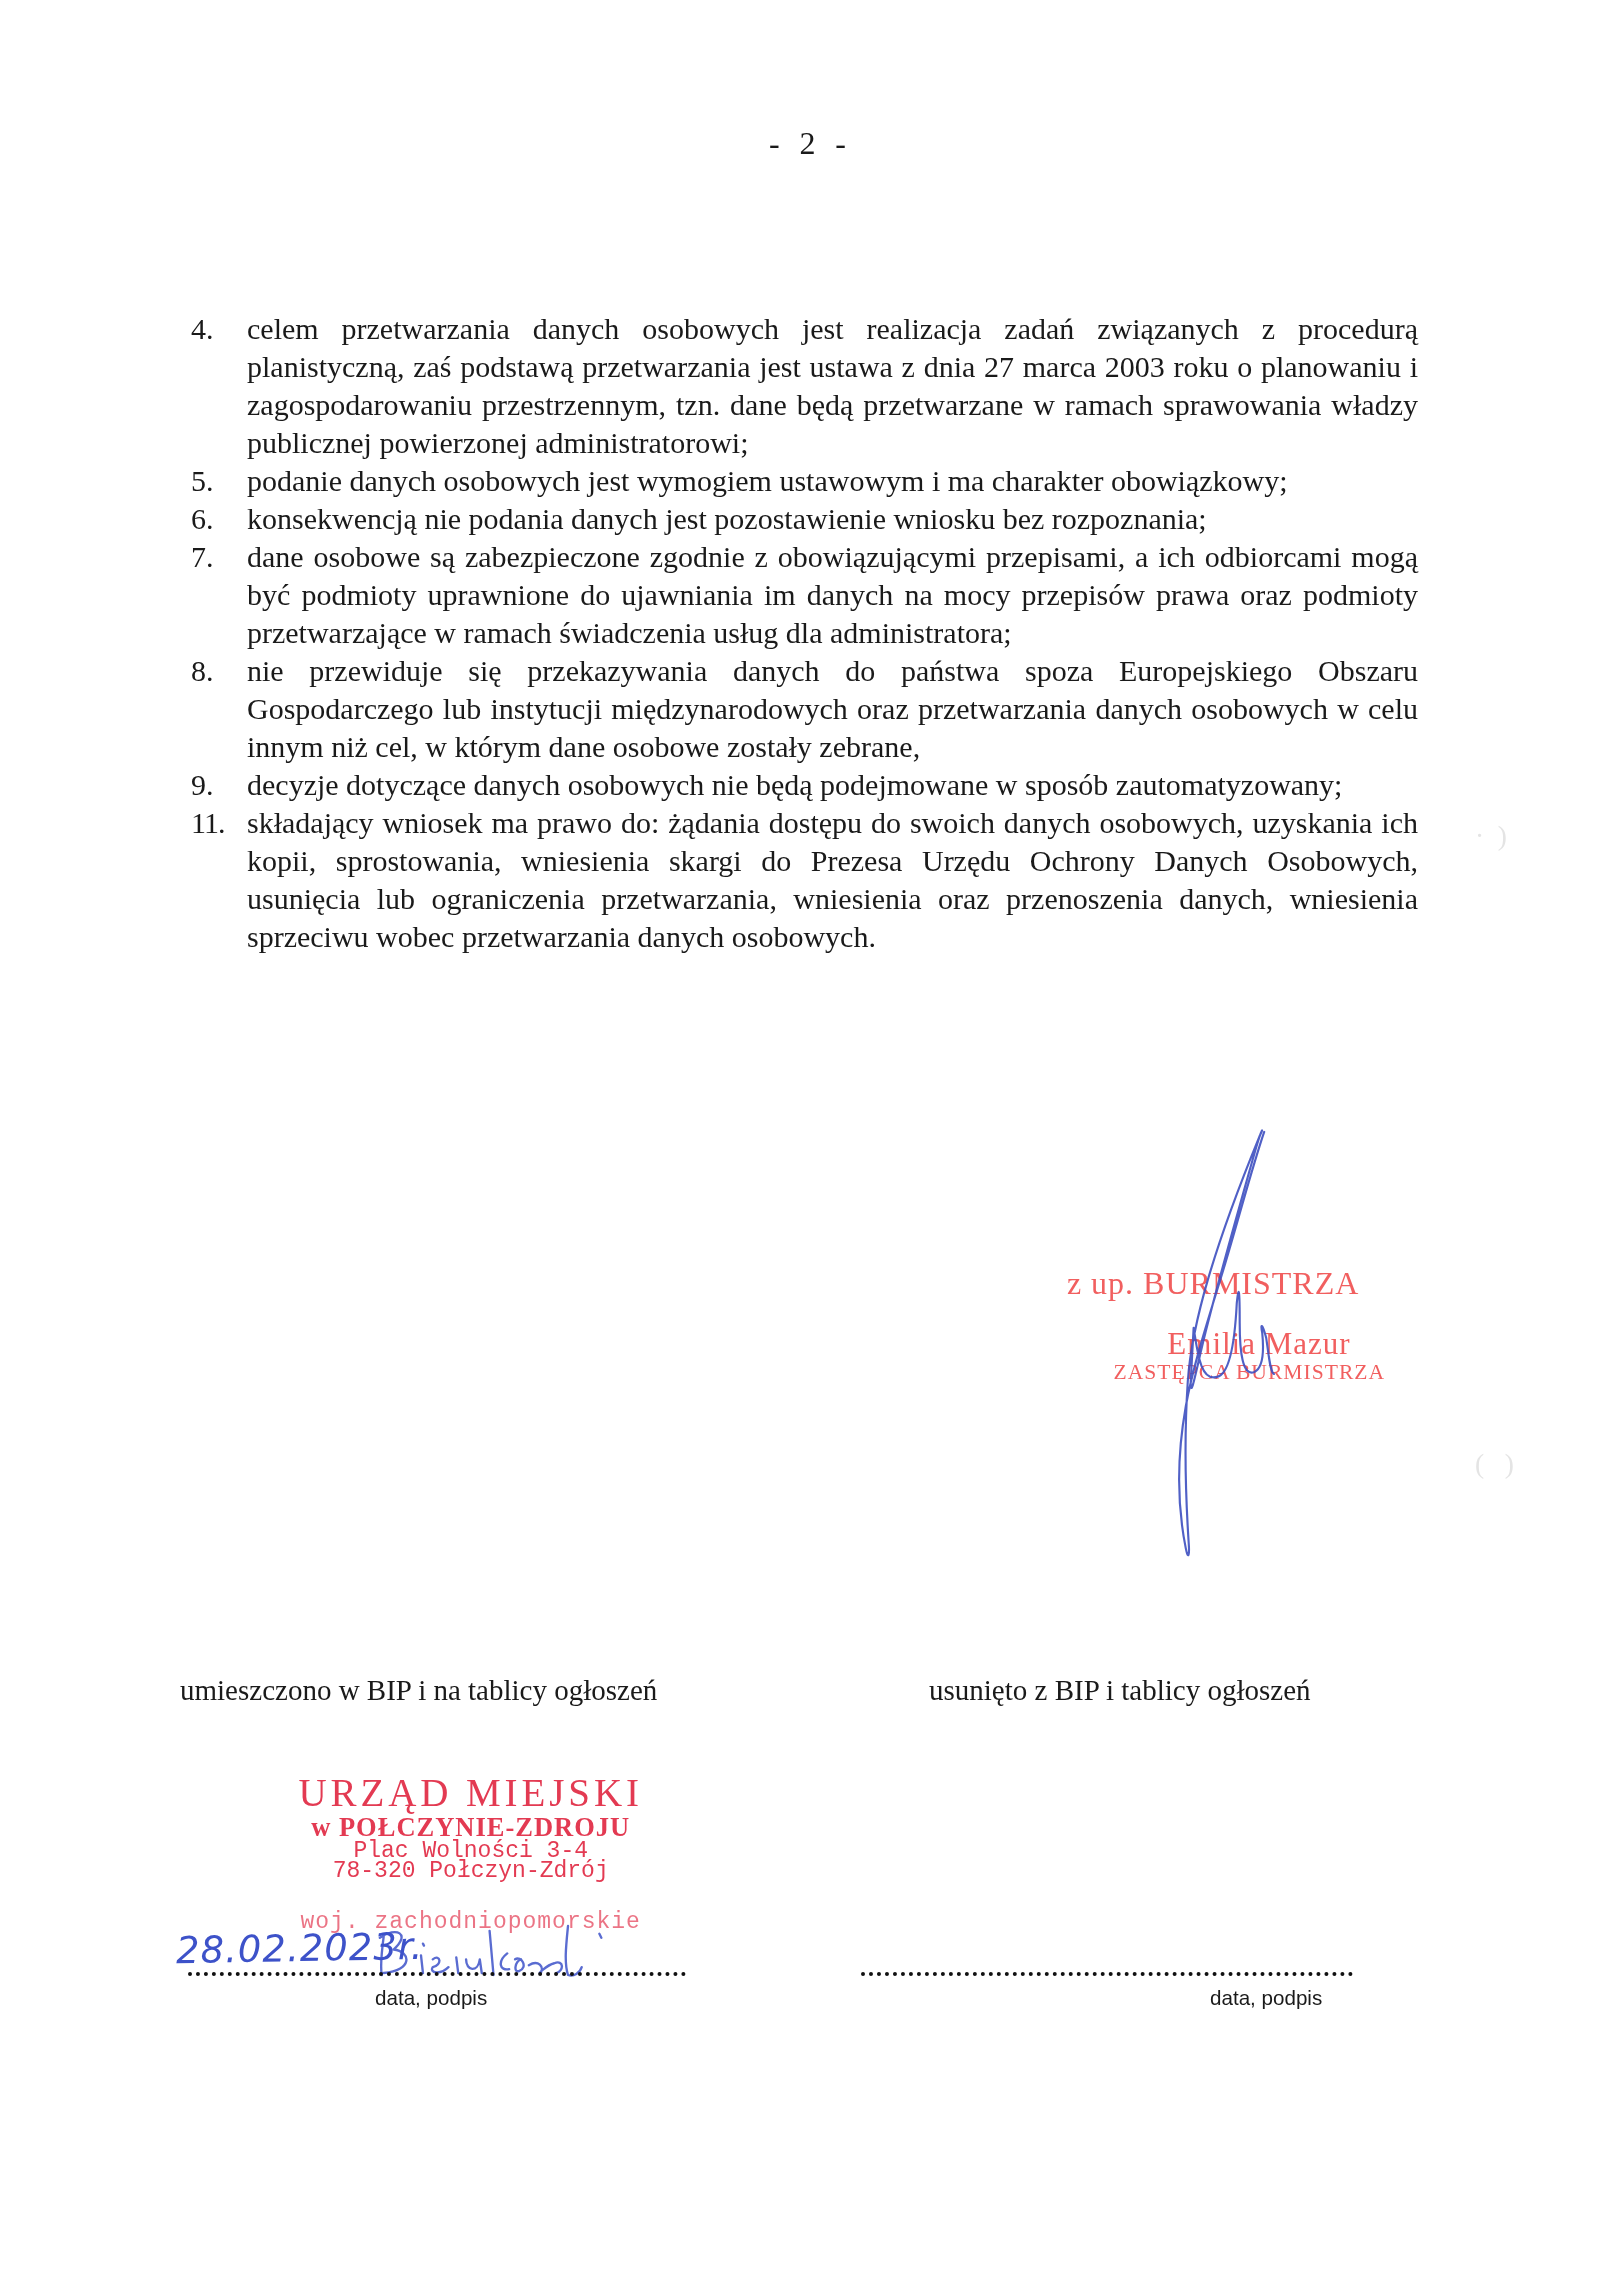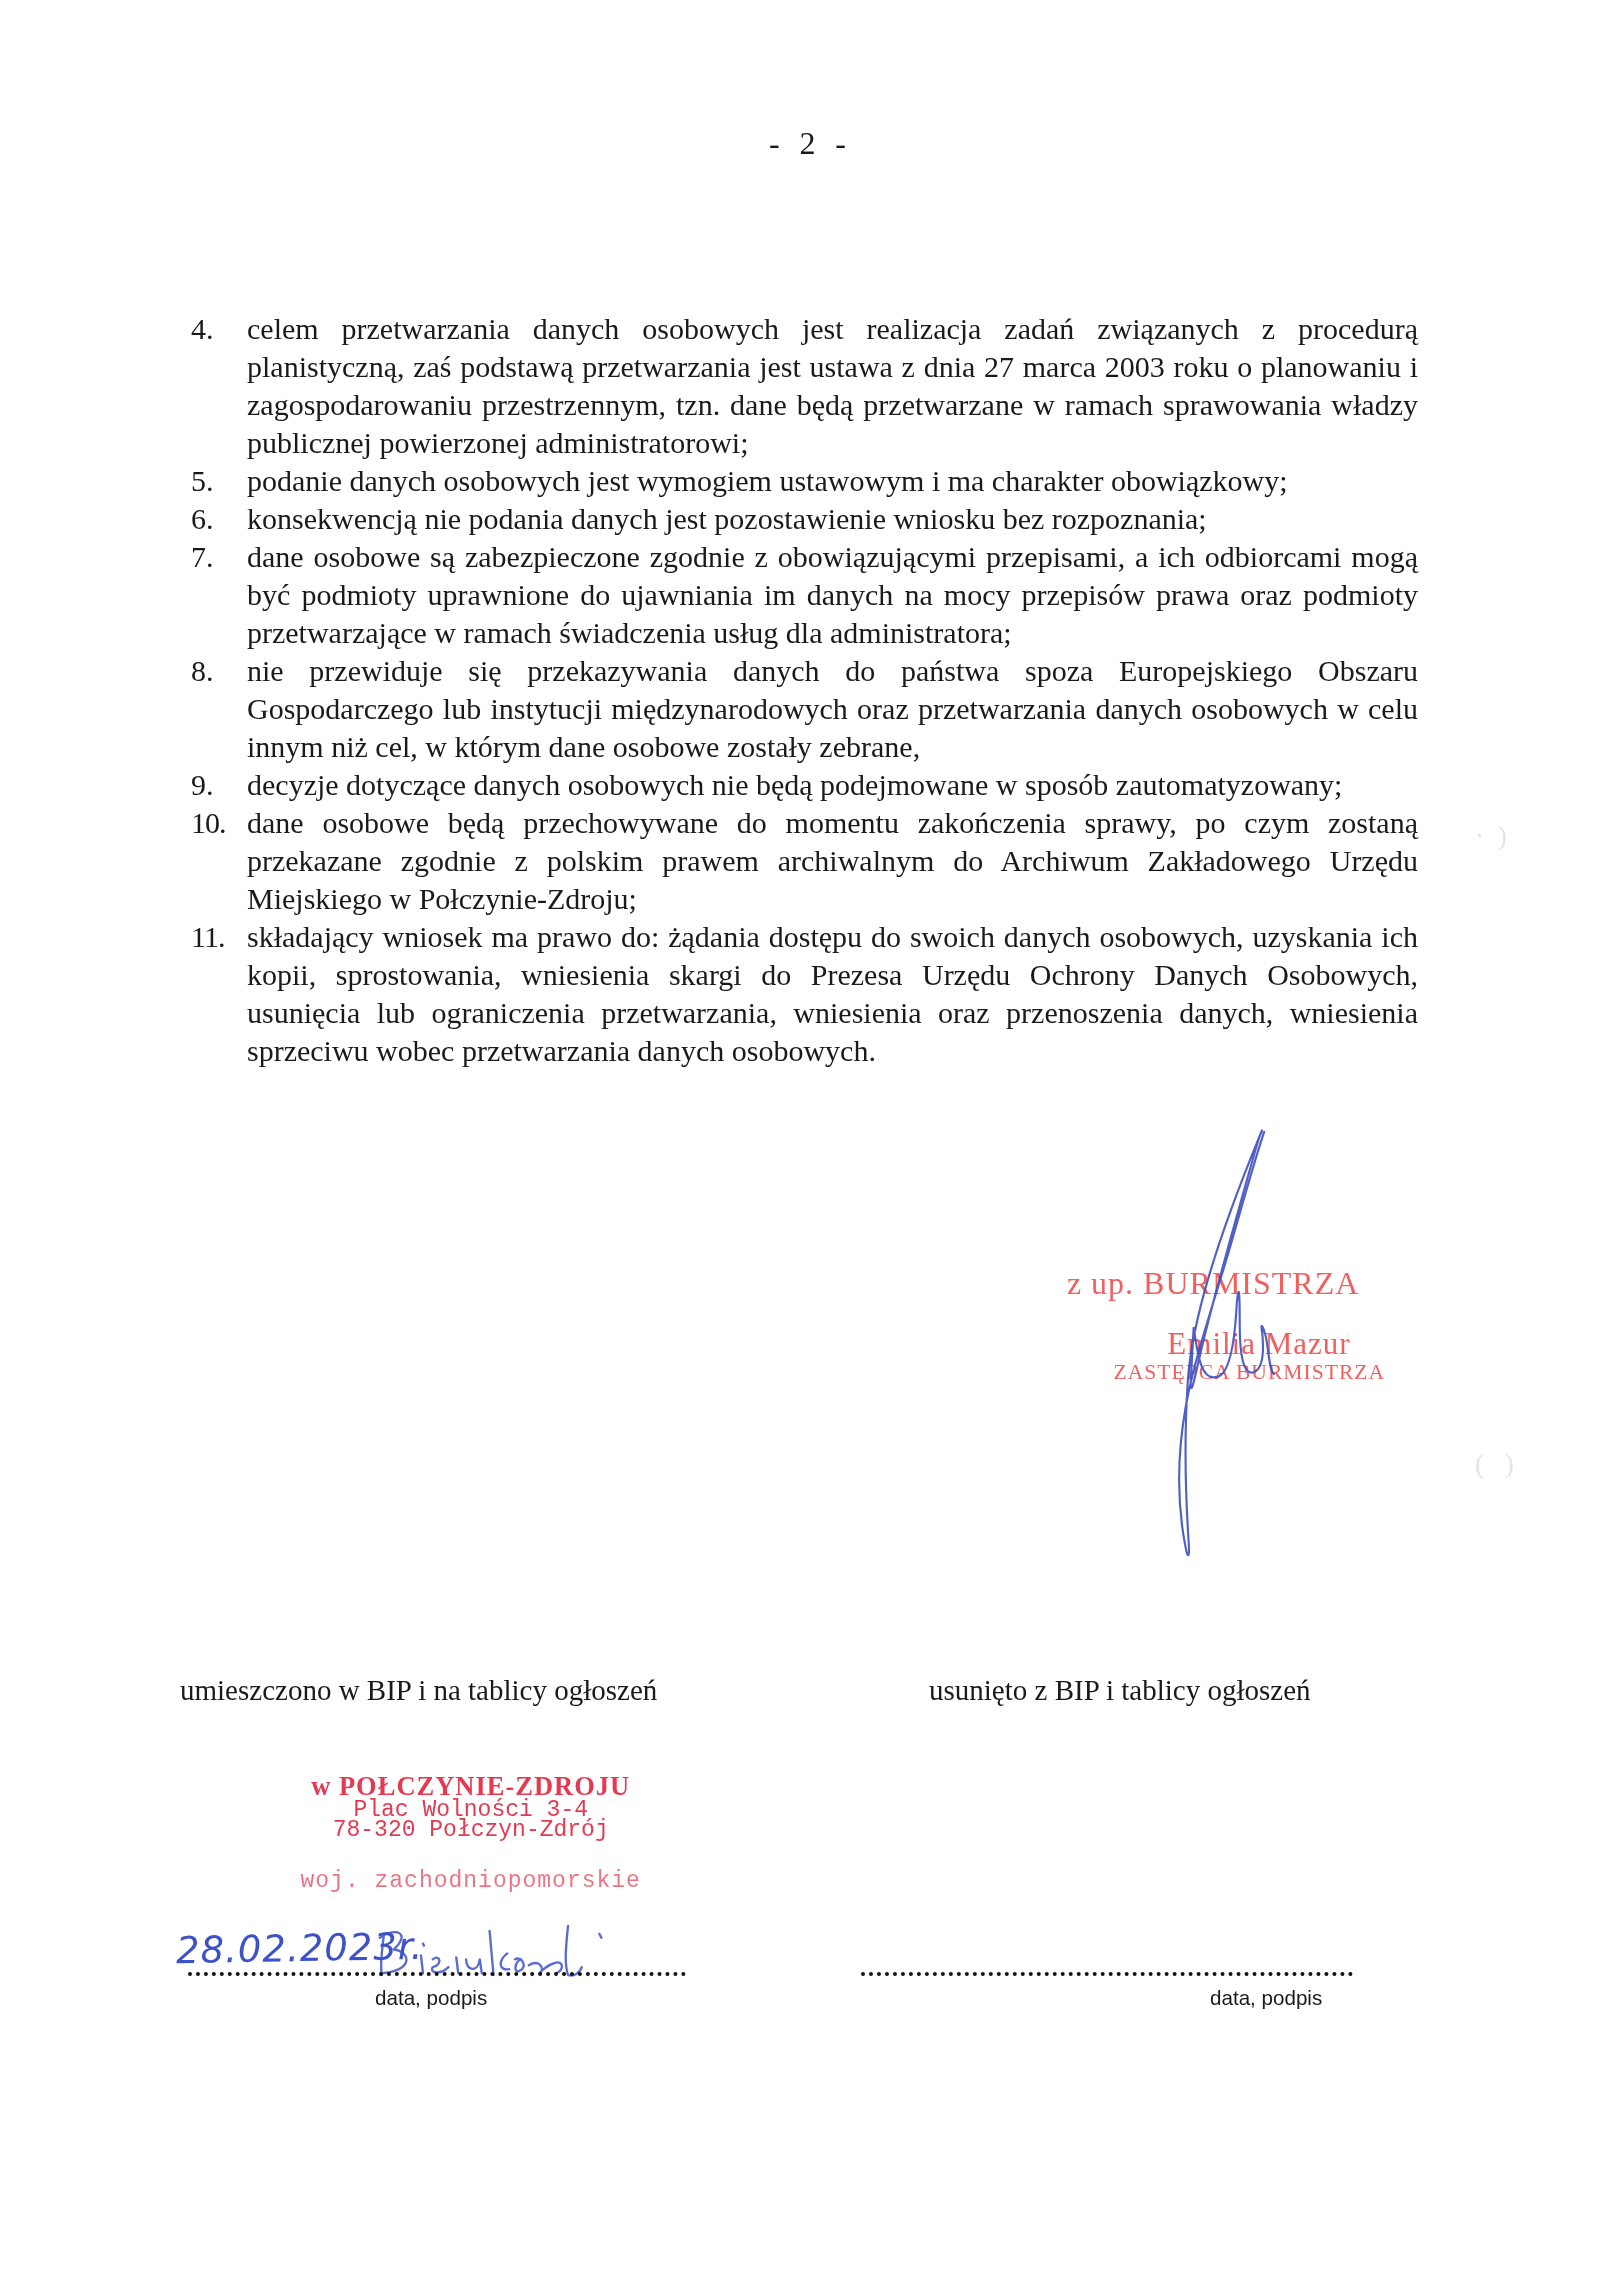--- a/index.html
+++ b/index.html
@@ -70,43 +70,40 @@
     </li>
   <li>
       <span class="num">8.</span>
       <span class="body">nie przewiduje się przekazywania danych do państwa  spoza Europejskiego Obszaru Gospodarczego lub instytucji międzynarodowych oraz przetwarzania danych osobowych w celu innym niż cel, w którym dane osobowe zostały zebrane,</span>
     </li>
   <li>
       <span class="num">9.</span>
       <span class="body">decyzje dotyczące danych osobowych nie będą podejmowane w sposób zautomatyzowany;</span>
     </li>
   <li class="two-digit">
-      <span class="num">10.</span>
-      <span class="body">dane osobowe będą przechowywane do momentu zakończenia sprawy, po czym zostaną przekazane zgodnie z polskim prawem archiwalnym do Archiwum Zakładowego Urzędu Miejskiego w Połczynie-Zdroju;</span>
-    </li>
-  <li class="two-digit">
       <span class="num">11.</span>
       <span class="body">składający wniosek ma prawo do: żądania dostępu do swoich danych osobowych, uzyskania ich kopii, sprostowania, wniesienia skargi do Prezesa Urzędu Ochrony Danych Osobowych, usunięcia lub ograniczenia przetwarzania, wniesienia oraz przenoszenia danych, wniesienia sprzeciwu wobec przetwarzania danych osobowych.</span>
     </li>
 </ol>
 
 <div id="approval-stamp">
   <div class="l1">z up. BURMISTRZA</div>
   <div class="l2">Emilia Mazur</div>
   <div class="l3">ZASTĘPCA BURMISTRZA</div>
 </div>
 
 <svg id="mayor-signature" viewBox="0 0 400 450">
   <path d="M240 5 C 228 40, 215 90, 200 140 C 185 190, 168 240, 160 285 C 152 330, 150 380, 160 430 C 162 440, 164 440, 163 425 C 160 380, 158 320, 162 260 C 166 200, 190 120, 235 10 C 240 0, 238 0, 232 20 C 215 80, 195 150, 180 210 C 170 250, 165 280, 165 260 L 168 205 C 172 230, 175 260, 192 255 C 205 252, 210 220, 212 180 C 214 160, 215 165, 215 200 C 215 230, 218 255, 230 250 C 238 246, 240 230, 238 210 C 236 200, 238 200, 242 215 C 245 235, 246 250, 250 252" fill="none" stroke="#3d4fc0" stroke-width="2.2" stroke-linecap="round" stroke-linejoin="round" opacity="0.9"></path>
 </svg>
 
 <div id="posted-label" class="posted-label serif">umieszczono w BIP i na tablicy ogłoszeń</div>
 <div id="removed-label" class="posted-label serif">usunięto z BIP i tablicy ogłoszeń</div>
 
 <div id="office-stamp">
+  <div class="s1">URZĄD MIEJSKI</div>
   <div class="s2">w POŁCZYNIE-ZDROJU</div>
   <div class="s3">Plac Wolności 3-4</div>
   <div class="s4">78-320 Połczyn-Zdrój</div>
   <div class="s5">woj. zachodniopomorskie</div>
 </div>
 
 <div id="handwritten-date">28.02.2023r.</div>
 <svg id="clerk-signature" viewBox="0 0 300 70">
   <path d="M12 20 C 10 35, 8 50, 10 60 M8 22 C 25 10, 40 18, 22 34 C 40 36, 42 55, 12 58 M50 40 L 52 58 M52 28 L 53 30 M62 44 C 70 38, 72 50, 62 52 C 58 58, 70 60, 78 52 M86 42 L 88 58 M96 44 C 96 56, 108 58, 110 44 L 112 58 M120 15 L 124 60 M138 38 C 128 46, 130 56, 140 54 M146 44 C 152 40, 160 52, 150 56 C 144 58, 146 46, 152 44 M160 50 C 170 44, 176 52, 172 58 C 168 60, 178 50, 186 48 C 196 44, 196 56, 188 58 M200 10 C 198 30, 196 48, 200 60 C 206 62, 212 58, 214 52 M232 18 L 234 22" fill="none" stroke="#3d52c9" stroke-width="2.4" stroke-linecap="round" stroke-linejoin="round" opacity="0.85"></path>
 </svg>

